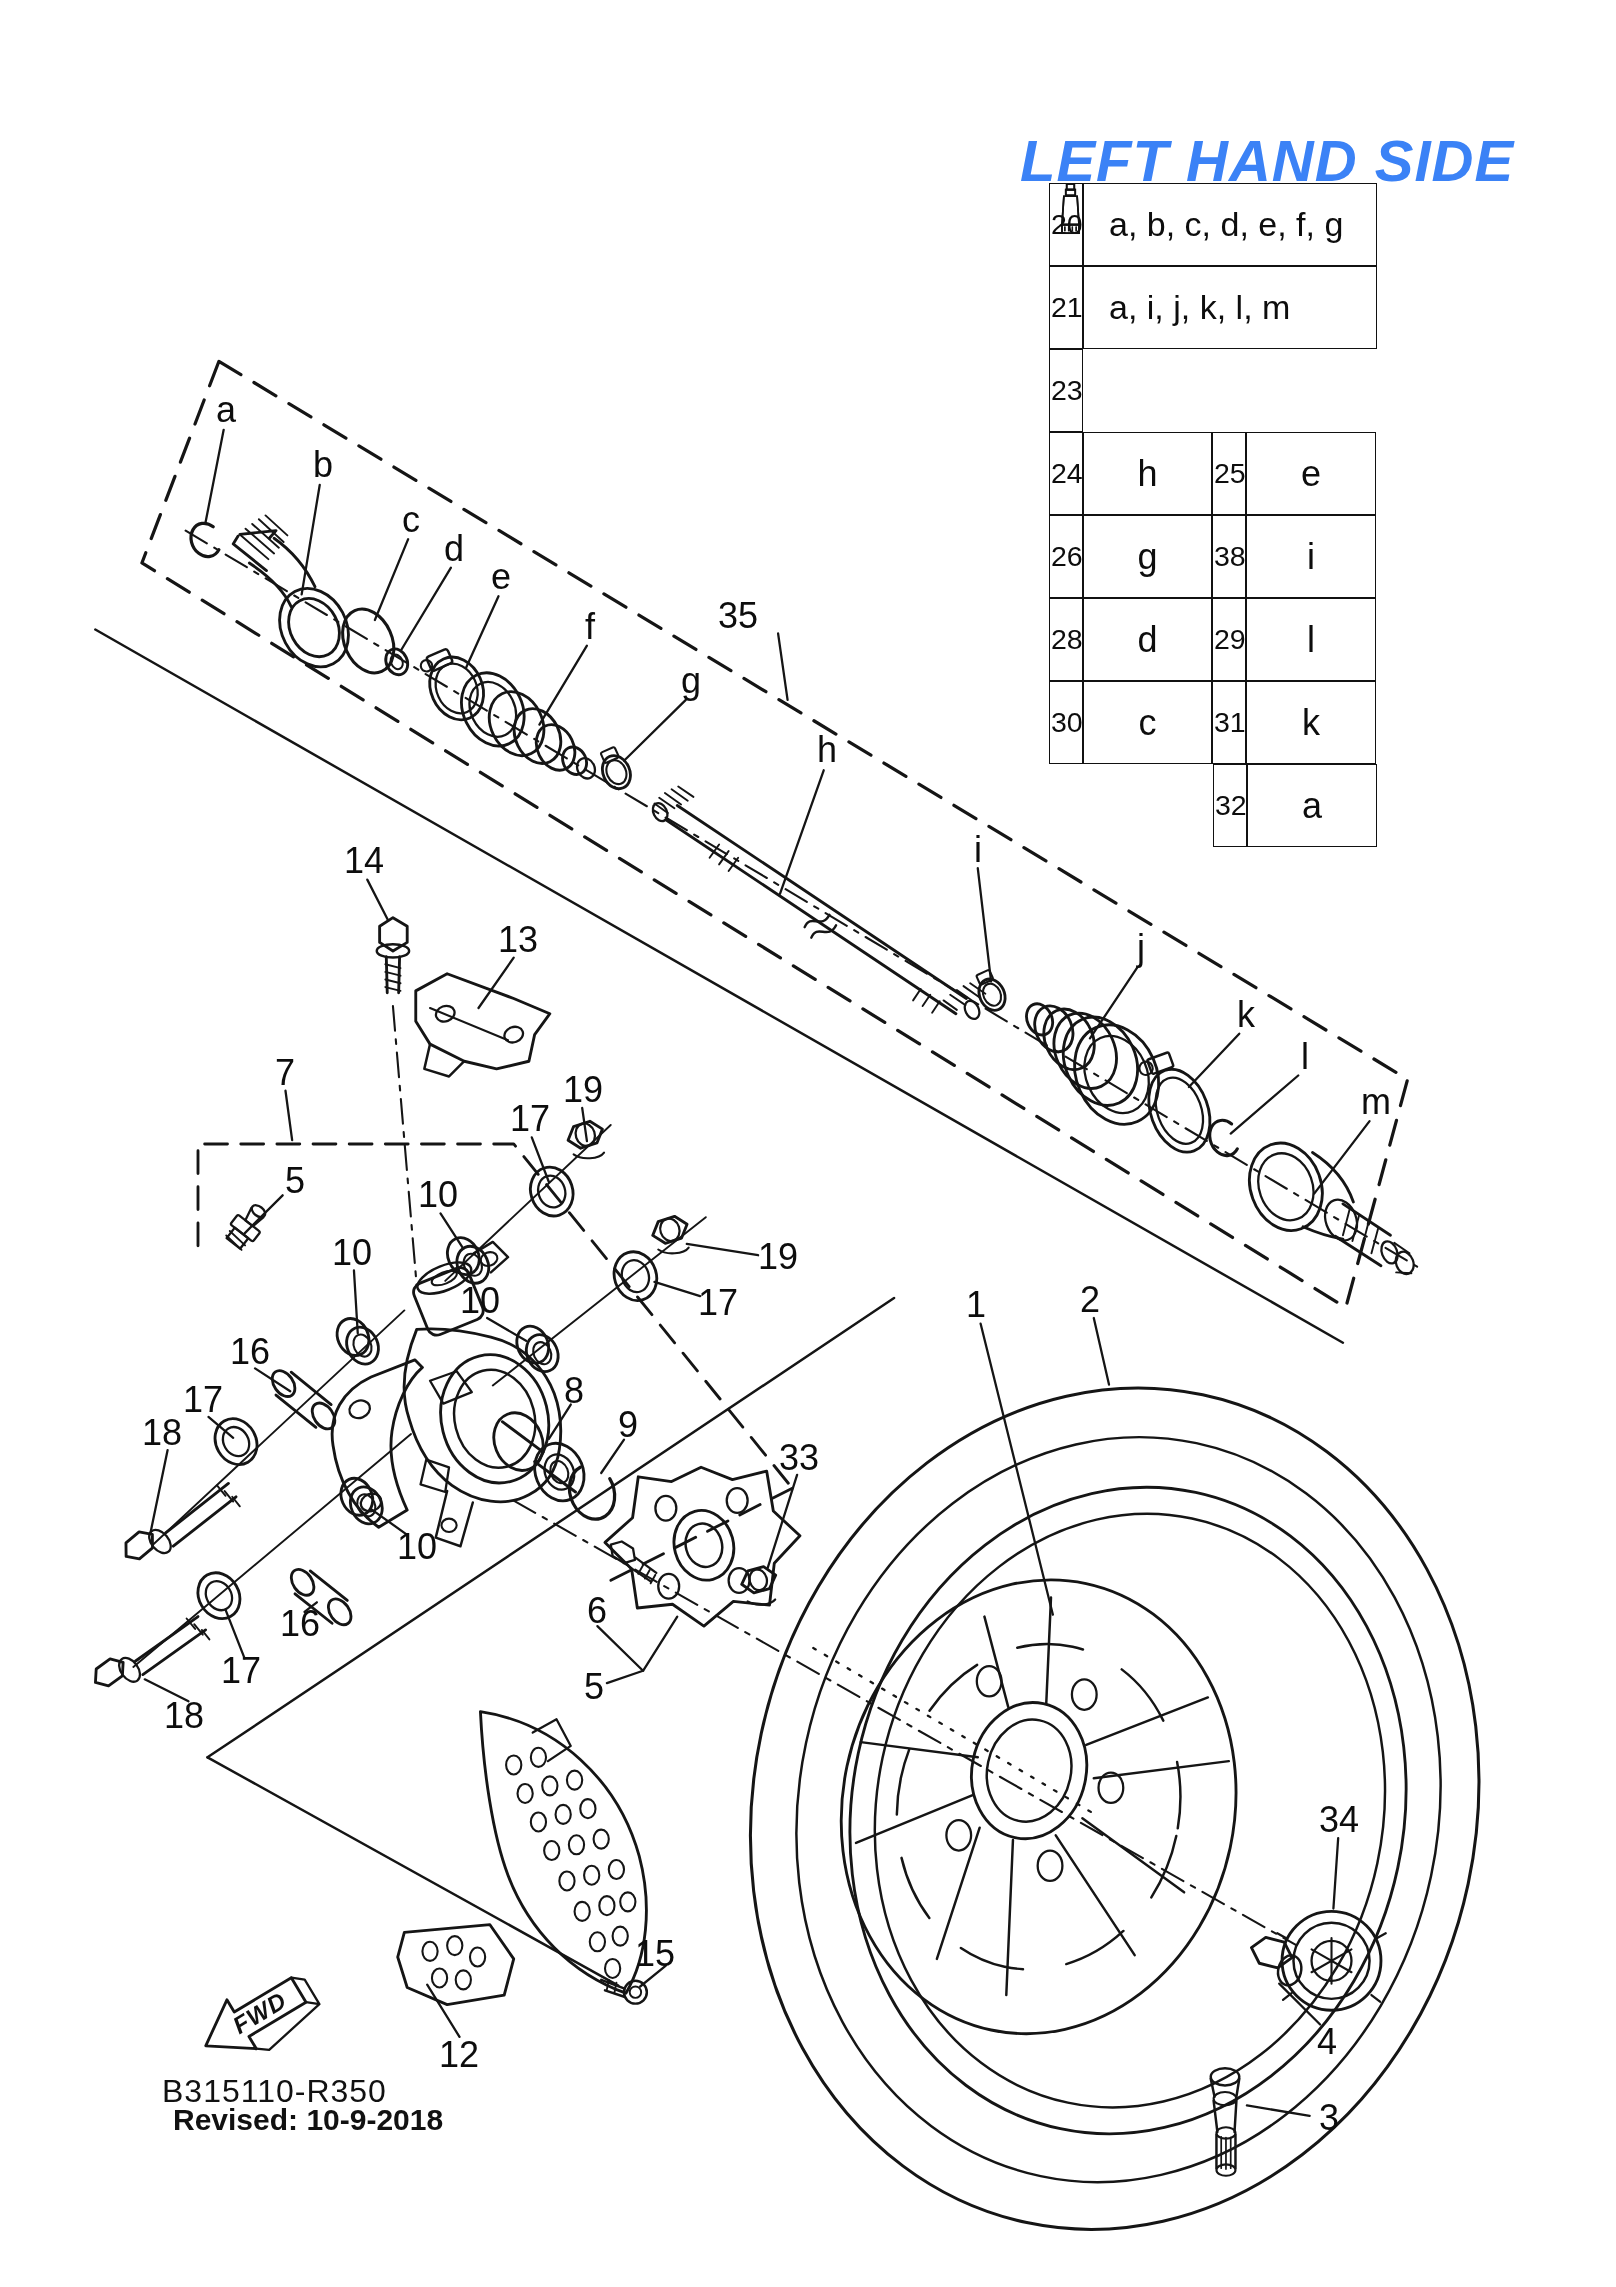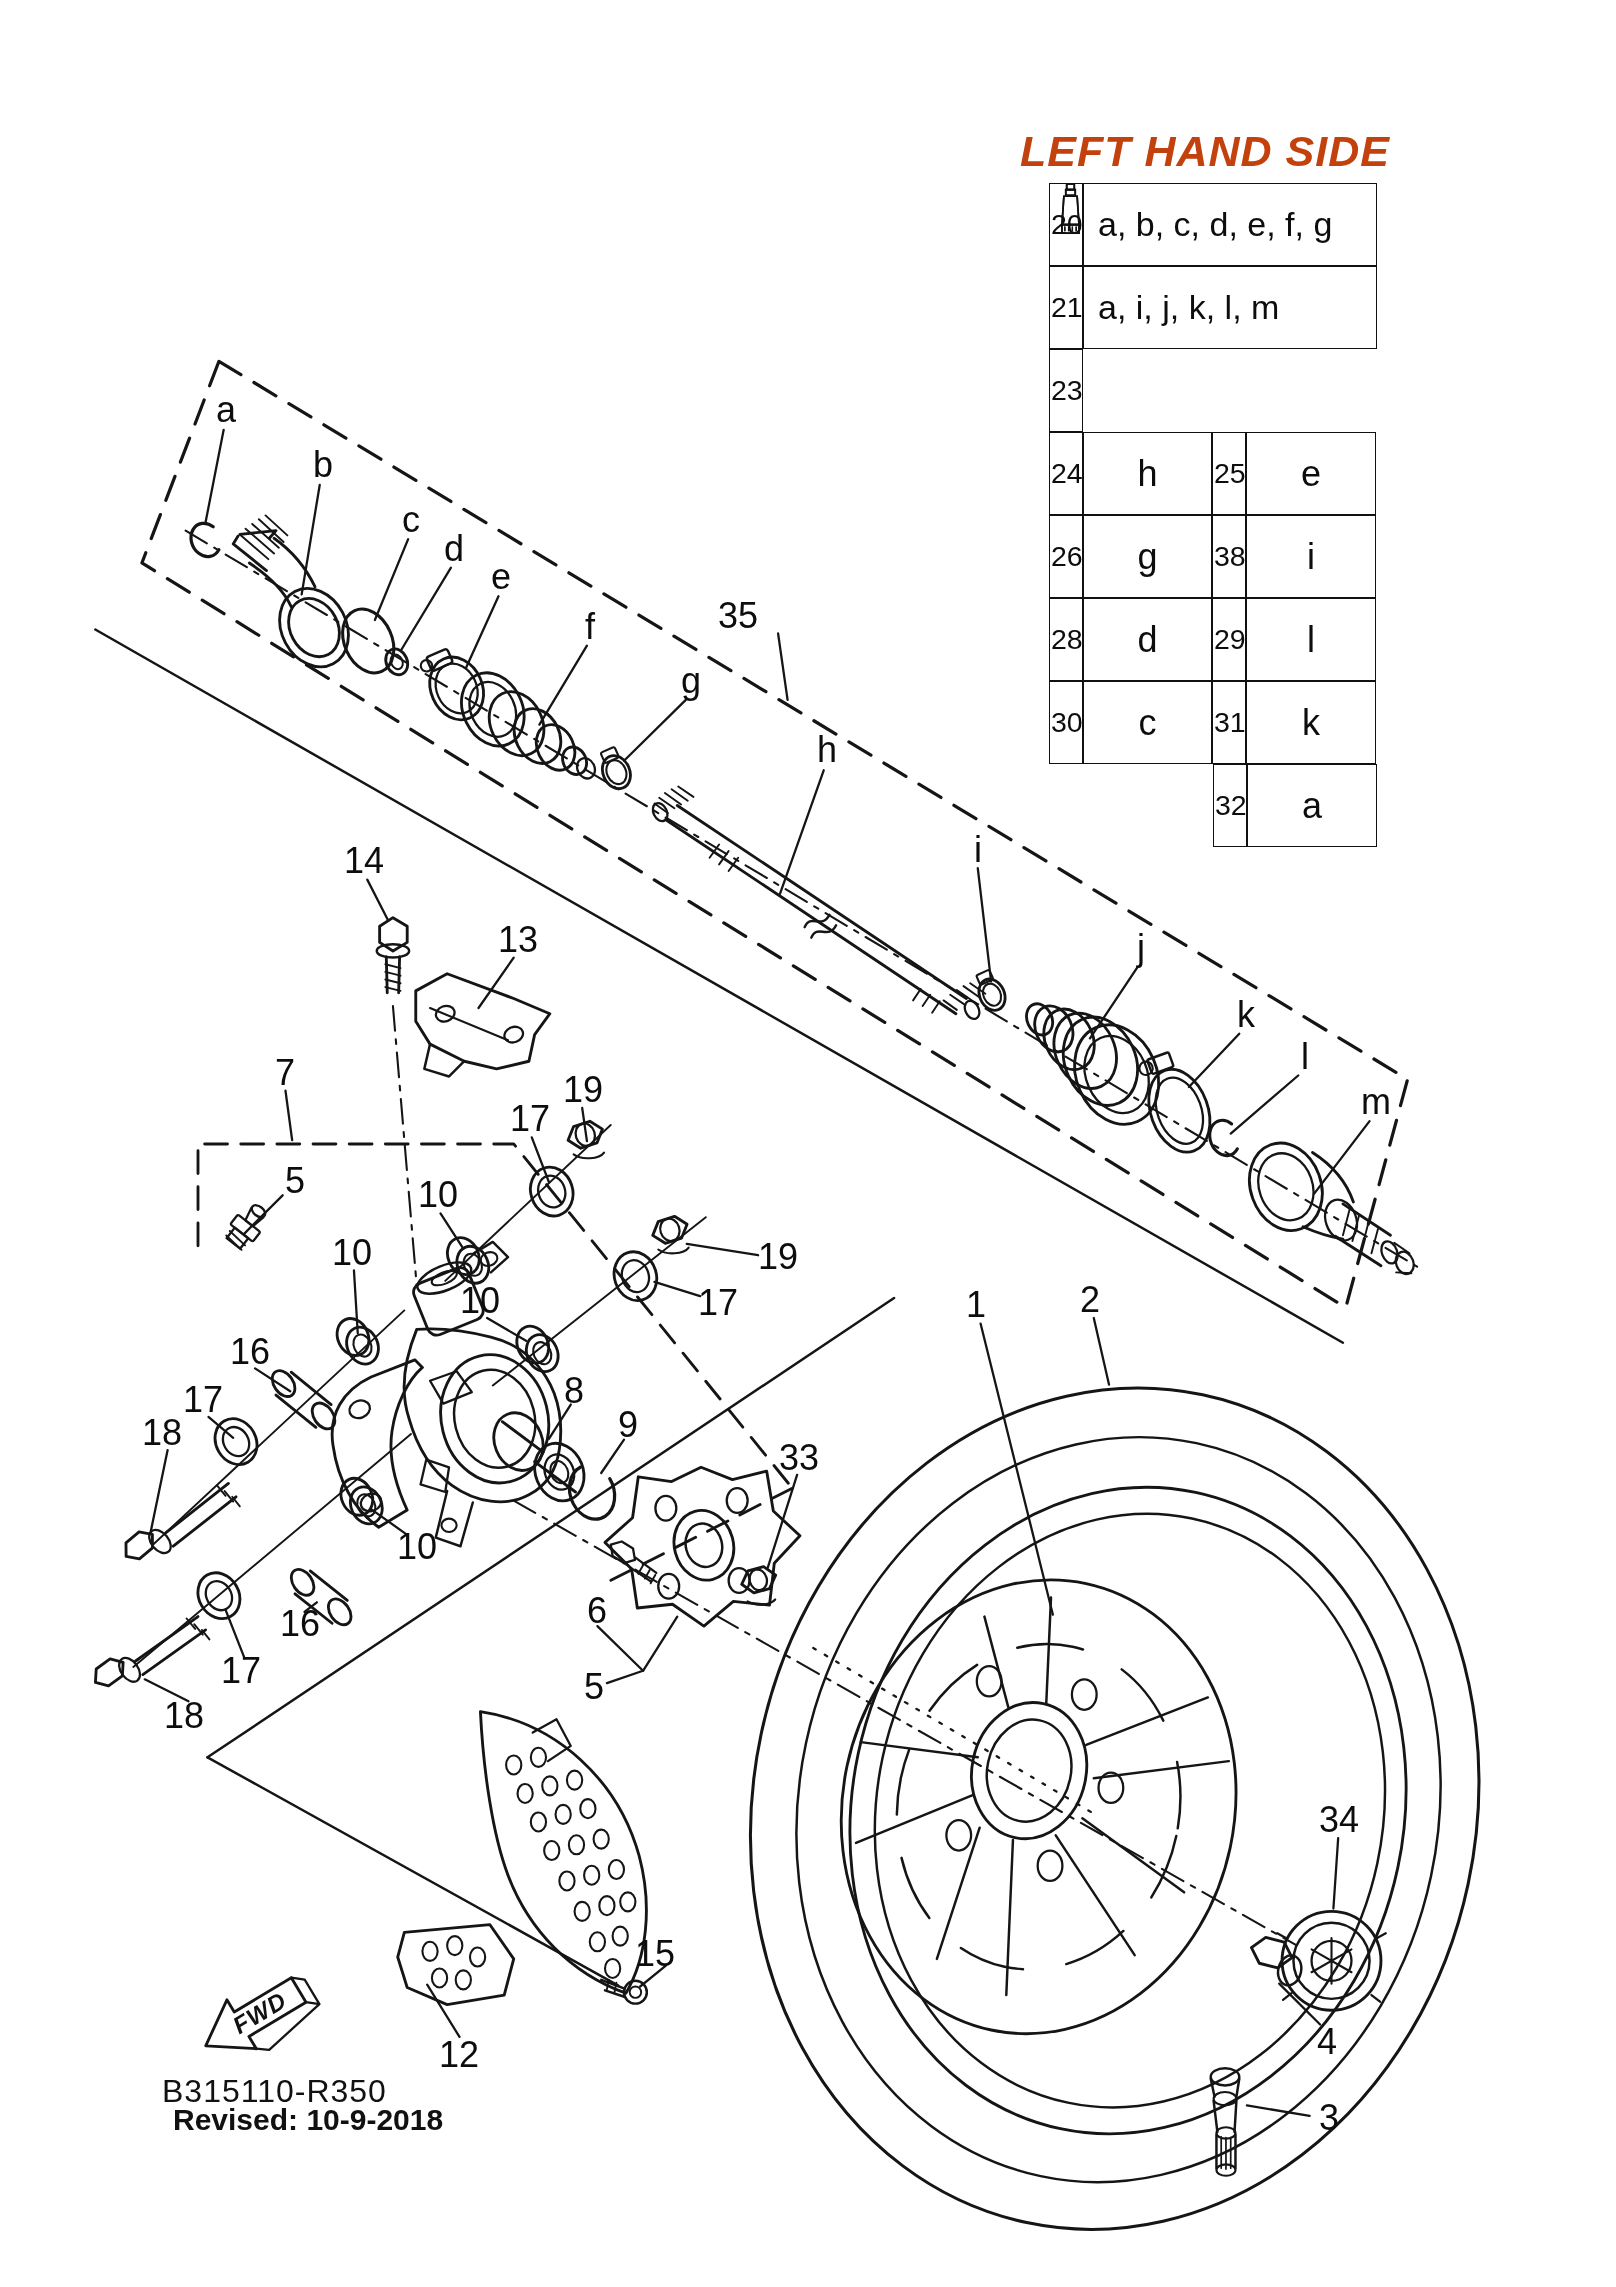--- a/index.html
+++ b/index.html
@@ -1,28 +1,28 @@
 <!DOCTYPE html>
 <html style="font-size:15px"><head>
 <meta charset="utf-8">
 <style>
   html,body{margin:0;padding:0;background:#ffffff;}
   .page{position:relative;width:1617px;height:2287px;background:#fff;overflow:hidden;
         font-family:"Liberation Sans","DejaVu Sans",sans-serif;color:#111;}
   svg{position:absolute;left:0;top:0;}
-  .title{position:absolute;left:1020px;top:127px;width:361px;font-size:43px;font-style:italic;
-         font-weight:bold;letter-spacing:1px;white-space:nowrap;color:#c2410c;}
+  .title{position:absolute;left:1020px;top:127px;width:361px;font-size:58px;font-style:italic;
+         font-weight:bold;letter-spacing:1px;white-space:nowrap;color:#3b82f6;}
   .callout{position:absolute;transform:translate(-50%,-50%);font-size:36px;color:#0d0d0d;
            line-height:1;white-space:nowrap;}
   .tbl{position:absolute;left:1049px;top:183px;width:328px;height:748px;display:flex;
        flex-direction:column;color:#0d0d0d;}
   .trow{display:flex;height:83px;box-sizing:border-box;}
   .tcell{box-sizing:border-box;border:1.5px solid #111;display:flex;align-items:center;}
   .tnum{width:34px;font-size:28.5px;justify-content:flex-start;padding-left:1px;}
-  .titems{width:294px;font-size:34px;padding-left:14px;}
+  .titems{width:294px;font-size:34px;padding-left:25px;}
   .tval{justify-content:center;font-size:36px;}
   .lval{width:129px;}
   .rval{width:130px;}
   .spacer{width:164px;}
   .tube{margin-left:9.5px;flex:0 0 auto;}
   .footer-code{position:absolute;left:162px;top:2073px;font-size:32px;letter-spacing:1px;}
   .footer-rev{position:absolute;left:173px;top:2103px;font-size:30px;font-weight:bold;}
   .fwd-text{position:absolute;left:231px;top:1999px;font-size:24px;font-weight:bold;
             font-style:italic;transform:rotate(-31deg);letter-spacing:1px;}
 </style>

